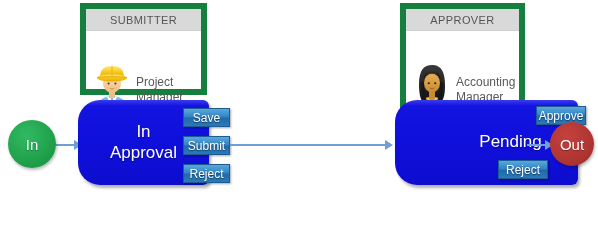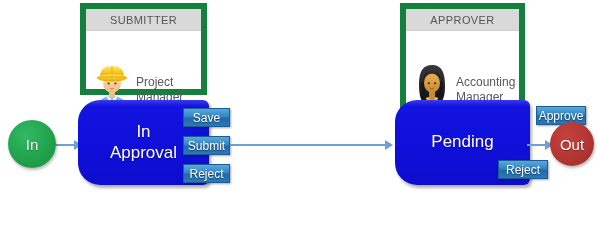--- a/index.html
+++ b/index.html
@@ -174,21 +174,21 @@
   <div class="action-btn" style="left:183px;top:136px;width:47px;justify-content:center;">
     <span>Submit</span>
   </div>
   <div class="action-btn" style="left:183px;top:164px;width:47px;">
     <span>Reject</span>
   </div>
 
   <div class="conn" style="left:230px;top:144px;width:156px;"></div>
   <div class="arrowhead" style="left:385px;top:140px;"></div>
 
-  <div class="state-box" style="left:395px;top:100px;width:135px;height:85px;">
+  <div class="state-box" style="left:395px;top:100px;width:135px;height:85px;padding-left:48px;">
     <div class="state-label">
       <div>Pending</div>
     </div>
   </div>
 
   <div class="action-btn" style="left:516px;top:106px;width:50px;margin-left:20px;">
     <span>Approve</span>
   </div>
   <div class="action-btn" style="left:498px;top:160px;width:50px;">
     <span>Reject</span>

